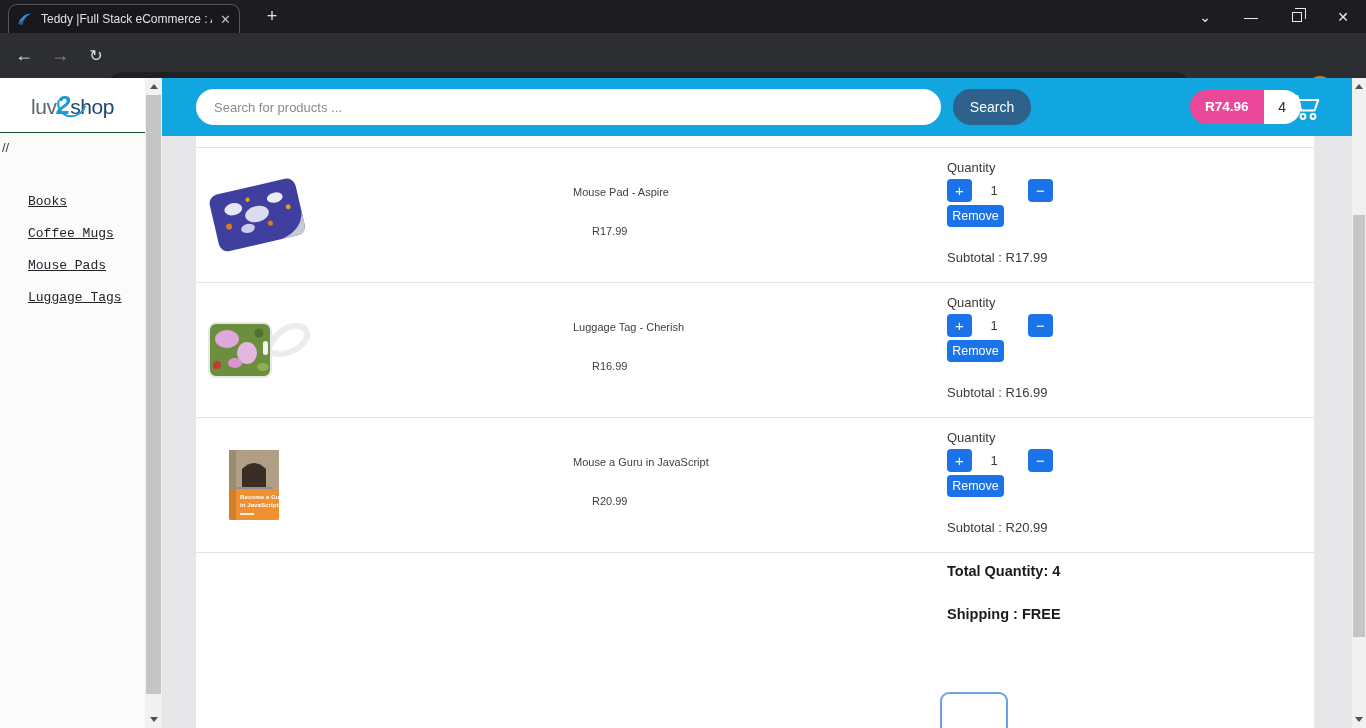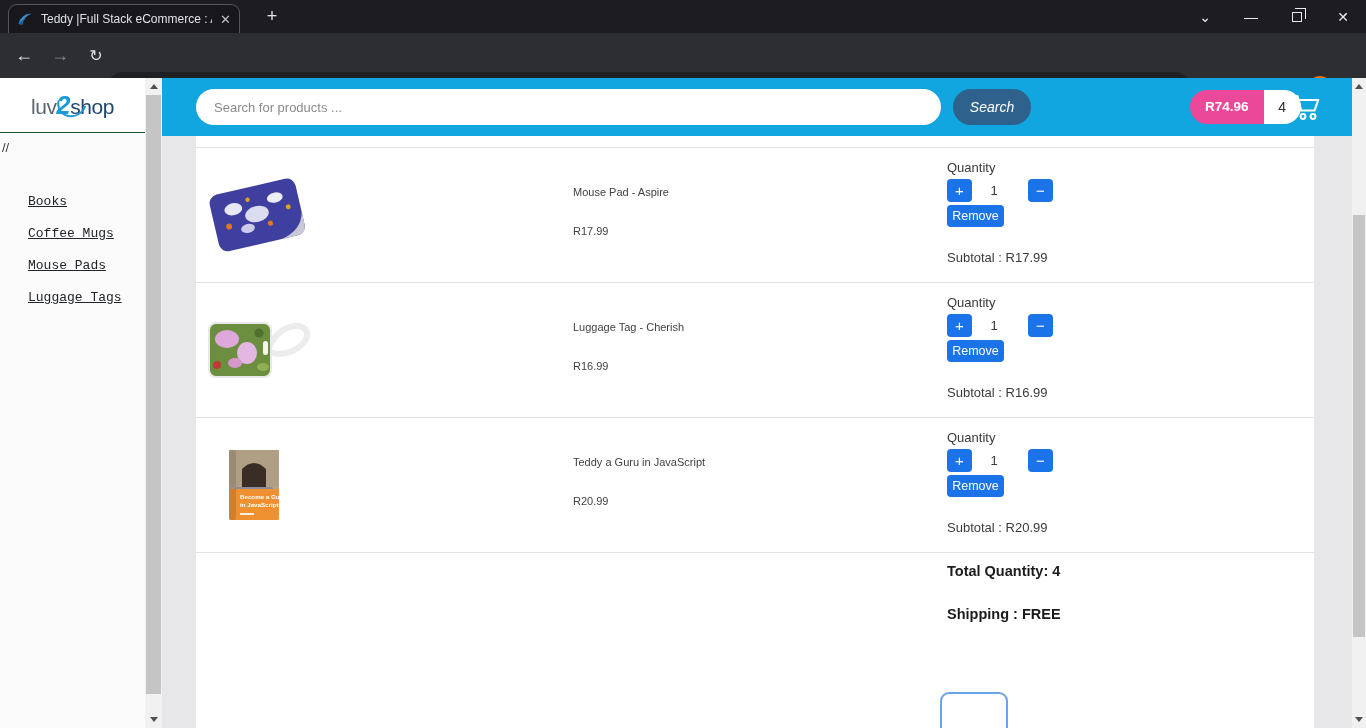--- a/index.html
+++ b/index.html
@@ -62,34 +62,34 @@
   .tri-up { width:0; height:0; border-left:4px solid transparent; border-right:4px solid transparent; border-bottom:5px solid #505050; }
   .tri-down { width:0; height:0; border-left:4px solid transparent; border-right:4px solid transparent; border-top:5px solid #505050; }
   .sb-thumb { position:absolute; left:1px; right:1px; background:#c5c5c5; }
 
   
   .main-header { position:absolute; left:162px; top:78px; width:1190px; height:58px; background:#12a6e0; }
   .search-input { position:absolute; left:34px; top:11px; width:745px; height:36px; border:none; border-radius:18px;
                   padding:0 18px; font-size:13px; color:#333; outline:none; font-family:"Liberation Sans", sans-serif; }
   .search-input::placeholder { color:#8a8a8a; }
   .search-btn { position:absolute; left:791px; top:11px; width:78px; height:36px; border:none; border-radius:18px;
-                background:#2e618c; color:#fff; font-size:14px; font-family:"Liberation Sans", sans-serif; cursor:pointer;font-style:italic; }
+                background:#2e618c; color:#fff; font-size:14px; font-family:"Liberation Sans", sans-serif; cursor:pointer; }
   .cart-badge { position:absolute; left:1028px; top:12px; height:34px; display:flex; border-radius:17px; overflow:hidden; cursor:pointer; }
   .cart-badge .amount { background:#ec4899; color:#fff; font-size:13.5px; font-weight:700; padding:0 15px; line-height:34px; }
   .cart-badge .count { background:#fff; color:#2b2b2b; font-size:14px; width:37px; text-align:center; line-height:34px; }
   .cart-icon { position:absolute; left:1130px; top:15px; }
 
   
   .content { position:absolute; left:162px; top:136px; width:1190px; height:592px; background:#e7e7e9; }
   .card { position:absolute; left:34px; top:0; width:1118px; height:592px; background:#fff; overflow:hidden; }
   .partial-row { height:12px; border-bottom:1px solid #e3e3e3; }
   .cart-row { height:135px; border-bottom:1px solid #e3e3e3; display:grid; grid-template-columns:377px 374px 1fr; }
   .img-cell { display:flex; align-items:center; padding-left:9px; }
   .name-cell { padding-top:38px; font-size:11px; color:#3f3f3f; }
-  .price { margin-top:27px; }
+  .price { margin-top:27px;margin-left:19px; }
   .qty-cell { padding-top:12px; font-size:13px; color:#3a3a3a; }
   .qty-controls { display:flex; align-items:center; margin-top:4px; }
   .btn-sq { width:25px; height:23px; background:#1a73e8; color:#fff; border:none; border-radius:4px;
             font-size:15px; line-height:21px; font-family:"Liberation Sans", sans-serif; cursor:pointer; }
   .qty-value { width:44px; text-align:center; }
   .btn-minus { margin-left:12px; }
   .btn-remove { display:block; margin-top:3px; width:57px; height:22px; background:#1a73e8; color:#fff; border:none;
                 border-radius:4px; font-size:12.5px; font-family:"Liberation Sans", sans-serif; cursor:pointer; }
   .subtotal { margin-top:23px; }
   .totals { padding:10px 0 0 751px; }
@@ -273,21 +273,21 @@
           <path d="M14,38 L14,20 Q26,8 38,20 L38,38 Z" fill="#3a2d26"></path>
           <path d="M8,38 L44,38 L48,44 L4,44 Z" fill="#8d8d95"></path>
           <rect x="1" y="40" width="50" height="31" rx="2" fill="#ef9130"></rect>
           <rect x="1" y="1" width="7" height="70" rx="2" fill="#000" opacity="0.12"></rect>
           <text x="12" y="50" font-size="6.2" font-weight="bold" fill="#fff">Become a Guru</text>
           <text x="12" y="58" font-size="6.2" font-weight="bold" fill="#fff">in JavaScript</text>
           <rect x="12" y="64" width="14" height="2" fill="#ffffff" opacity="0.85"></rect>
         </svg>
       </div>
       <div class="name-cell">
-        <div>Teddy a Guru in JavaScript</div>
+        <div>Mouse a Guru in JavaScript</div>
         <div class="price">R20.99</div>
       </div>
       <div class="qty-cell">
         <div>Quantity</div>
         <div class="qty-controls">
           <button class="btn-sq">+</button>
           <span class="qty-value">1</span>
           <button class="btn-sq btn-minus">−</button>
         </div>
         <button class="btn-remove">Remove</button>

